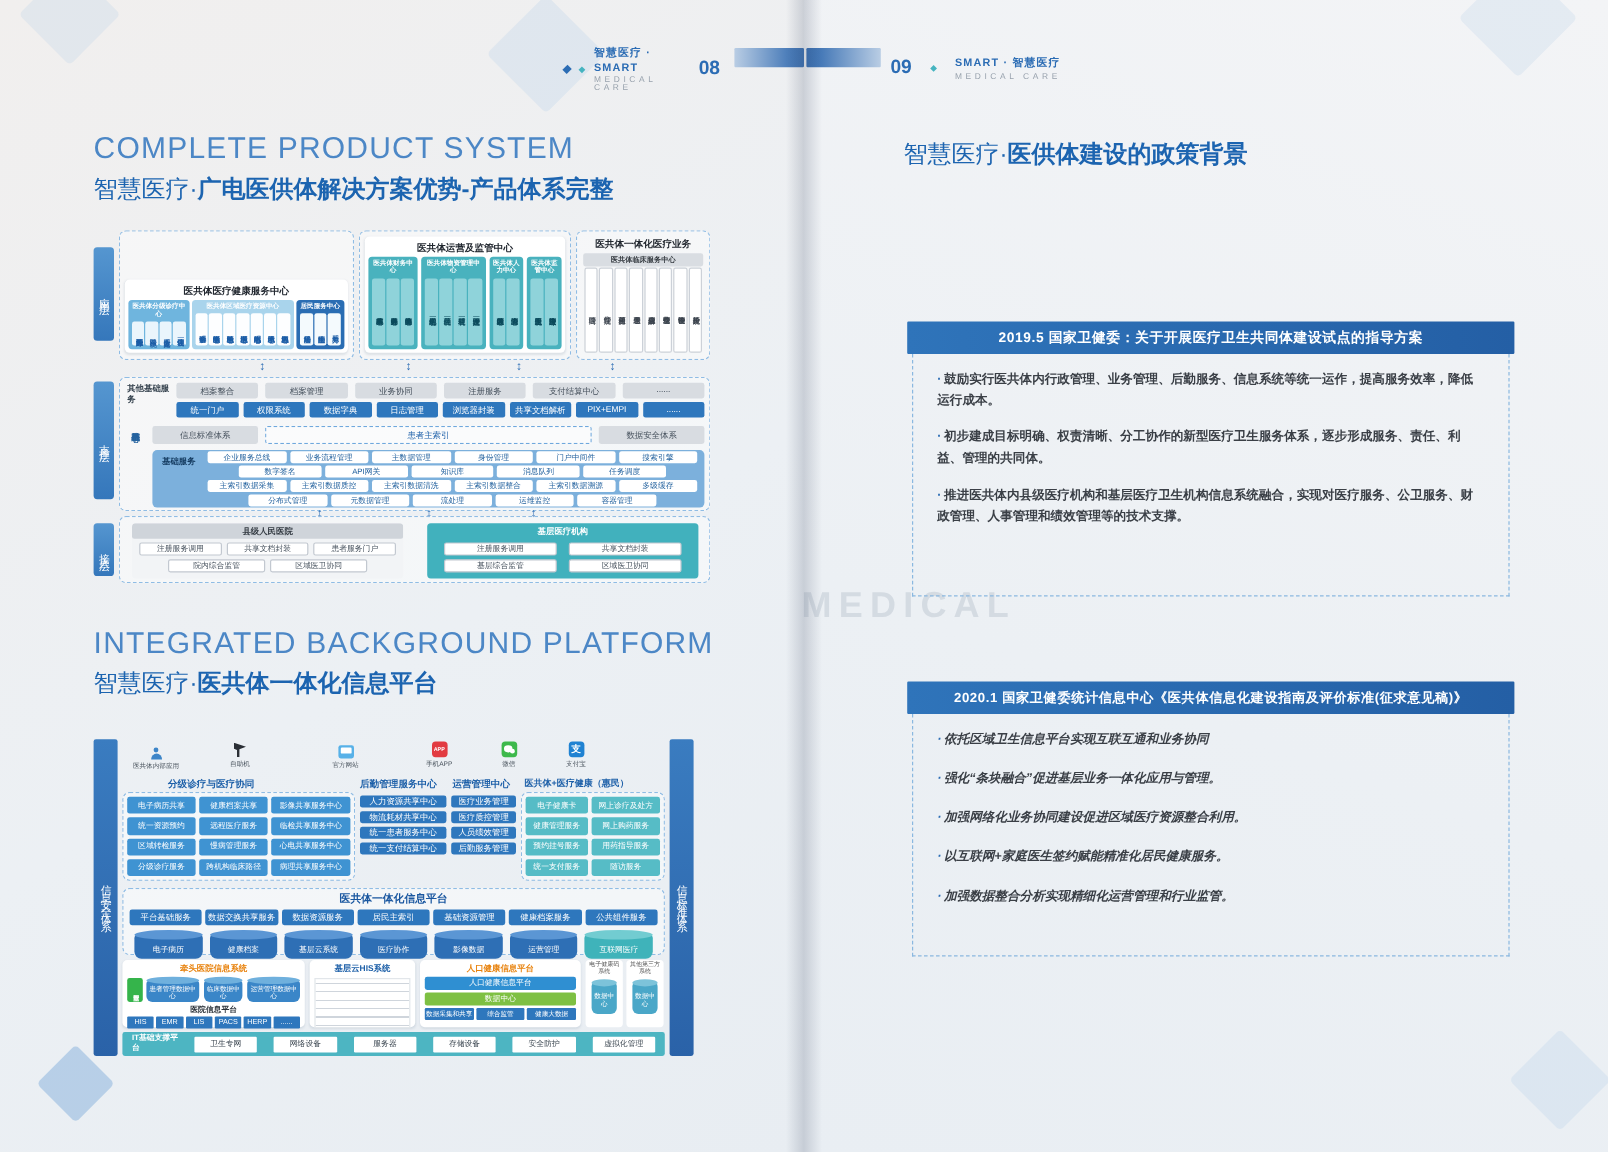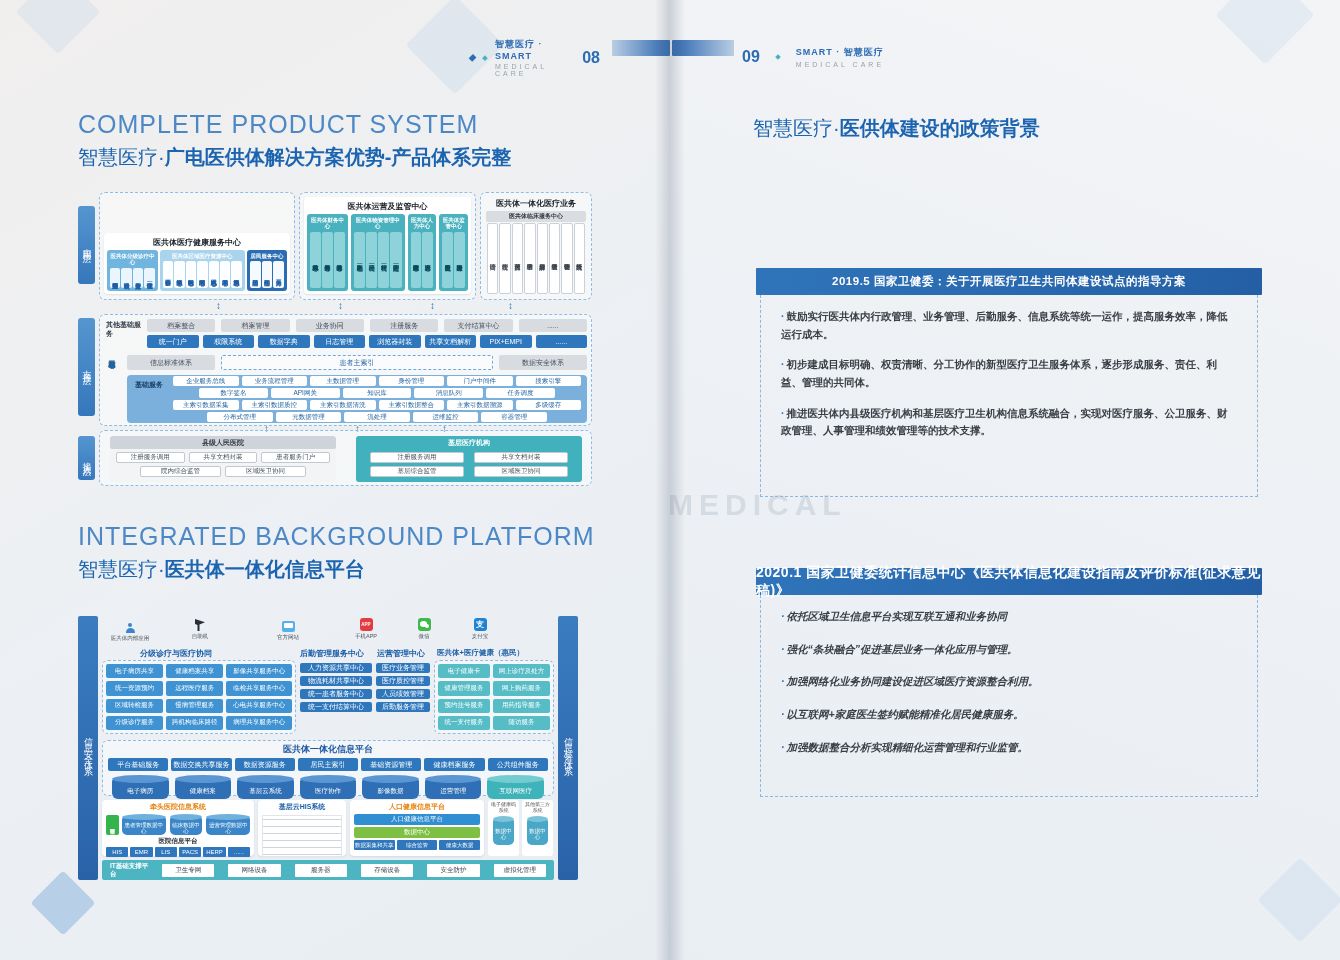--- a/index.html
+++ b/index.html
@@ -519,21 +519,21 @@
     <div class="title-zh"><span>智慧医疗·</span><b>医供体建设的政策背景</b></div>
   </div>
 
   <div class="abs banner" style="left:86px;top:268px;width:506px;height:27px;">2019.5  国家卫健委：关于开展医疗卫生共同体建设试点的指导方案</div>
   <div class="abs bullets" style="left:90px;top:295px;width:498px;height:202px;">
     <div class="bullet">鼓励实行医共体内行政管理、业务管理、后勤服务、信息系统等统一运作，提高服务效率，降低运行成本。</div>
     <div class="bullet">初步建成目标明确、权责清晰、分工协作的新型医疗卫生服务体系，逐步形成服务、责任、利益、管理的共同体。</div>
     <div class="bullet">推进医共体内县级医疗机构和基层医疗卫生机构信息系统融合，实现对医疗服务、公卫服务、财政管理、人事管理和绩效管理等的技术支撑。</div>
   </div>
 
-  <div class="abs banner" style="left:86px;top:568px;width:506px;height:27px;font-size:14px;">2020.1  国家卫健委统计信息中心《医共体信息化建设指南及评价标准(征求意见稿)》</div>
+  <div class="abs banner" style="left:86px;top:568px;width:506px;height:27px;font-size:11px;">2020.1  国家卫健委统计信息中心《医共体信息化建设指南及评价标准(征求意见稿)》</div>
   <div class="abs bullets loose" style="left:90px;top:595px;width:498px;height:202px;">
     <div class="bullet">依托区域卫生信息平台实现互联互通和业务协同</div>
     <div class="bullet">强化“条块融合”促进基层业务一体化应用与管理。</div>
     <div class="bullet">加强网络化业务协同建设促进区域医疗资源整合利用。</div>
     <div class="bullet">以互联网+家庭医生签约赋能精准化居民健康服务。</div>
     <div class="bullet">加强数据整合分析实现精细化运营管理和行业监管。</div>
   </div>
 </div>
 
 <div class="spine"></div>

